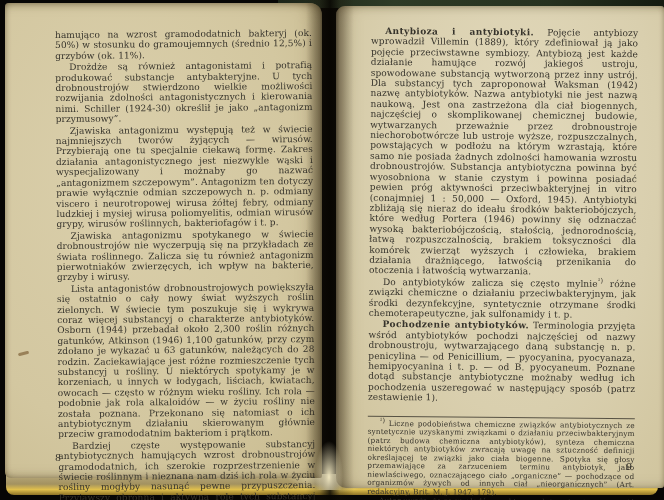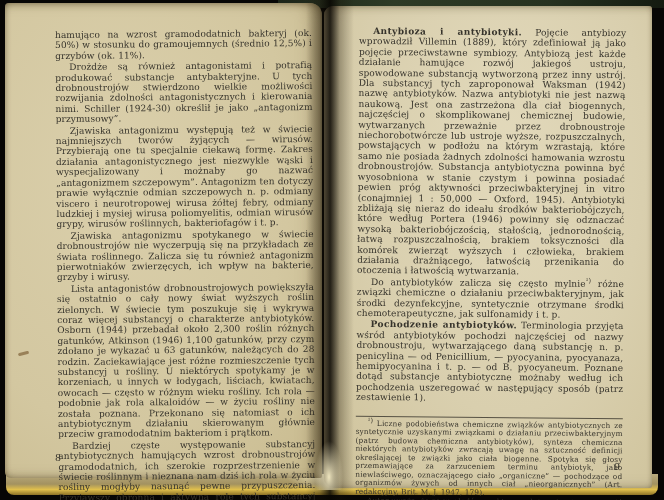--- a/index.html
+++ b/index.html
@@ -26,21 +26,21 @@
     left:5px;top:3px;width:317px;height:475px;
     background:radial-gradient(ellipse at 35% 35%, #dacfab 0%, #d3c7a0 60%, #c8ba8e 100%);
     box-shadow:
       inset -14px 0 18px -8px rgba(70,52,20,0.55),
       inset 0 6px 9px -6px rgba(60,45,18,0.5),
       inset 3px 0 6px -3px rgba(60,45,18,0.4),
       inset 0 -6px 9px -6px rgba(60,45,18,0.35);
     border-radius:4px 12px 2px 6px;
   }
   .page-right{
-    left:324px;top:6px;width:328px;height:482px;
+    left:336px;top:6px;width:328px;height:482px;
     background:radial-gradient(ellipse at 55% 30%, #e2d9bb 0%, #d9cfae 55%, #cec29a 100%);
     box-shadow:
       inset 14px 0 18px -8px rgba(70,52,20,0.5),
       inset 0 5px 8px -6px rgba(60,45,18,0.45),
       inset -3px 0 6px -4px rgba(60,45,18,0.4),
       inset 0 -5px 8px -6px rgba(60,45,18,0.3);
     border-radius:9px 3px 3px 10px;
   }
   .gutter-shadow{
     position:absolute;left:306px;top:0;width:48px;height:500px;z-index:3;

